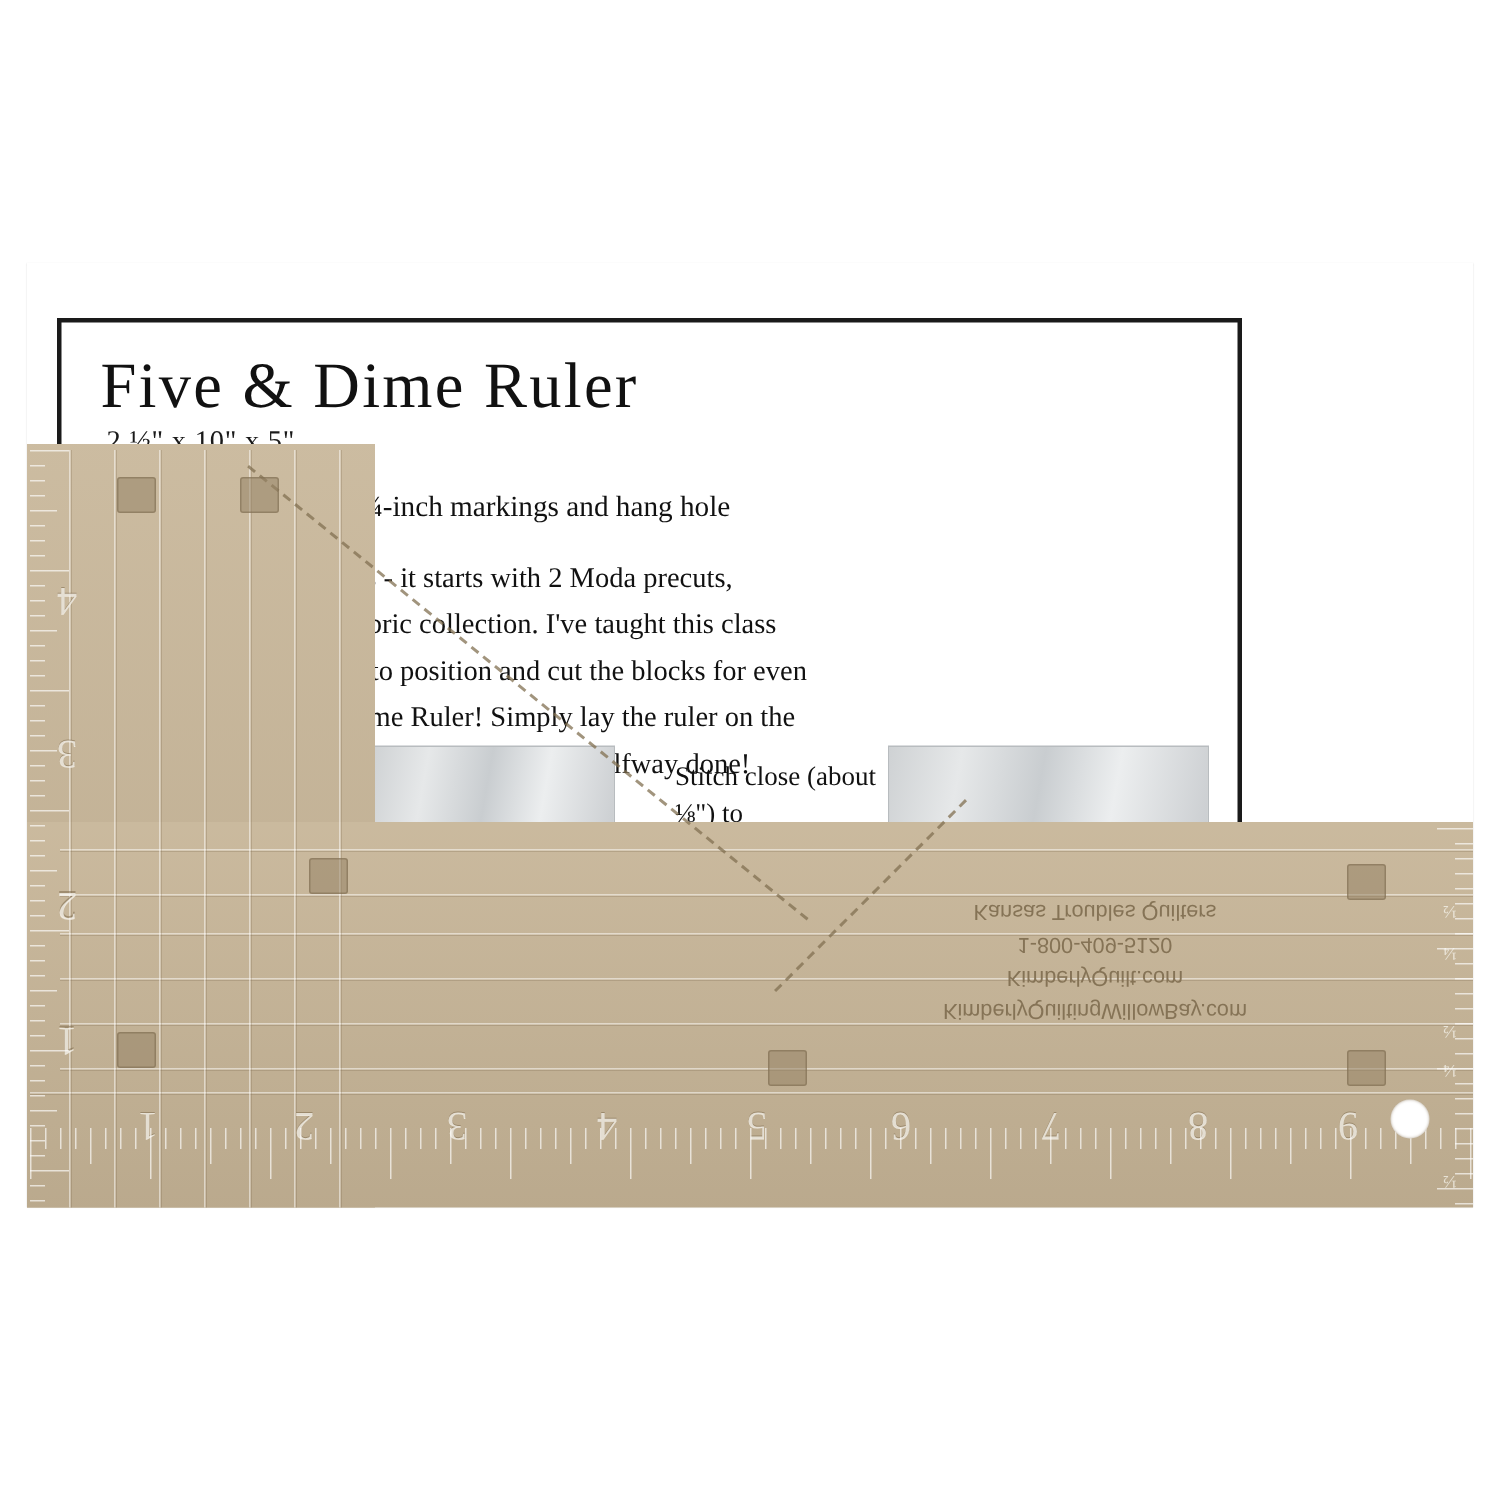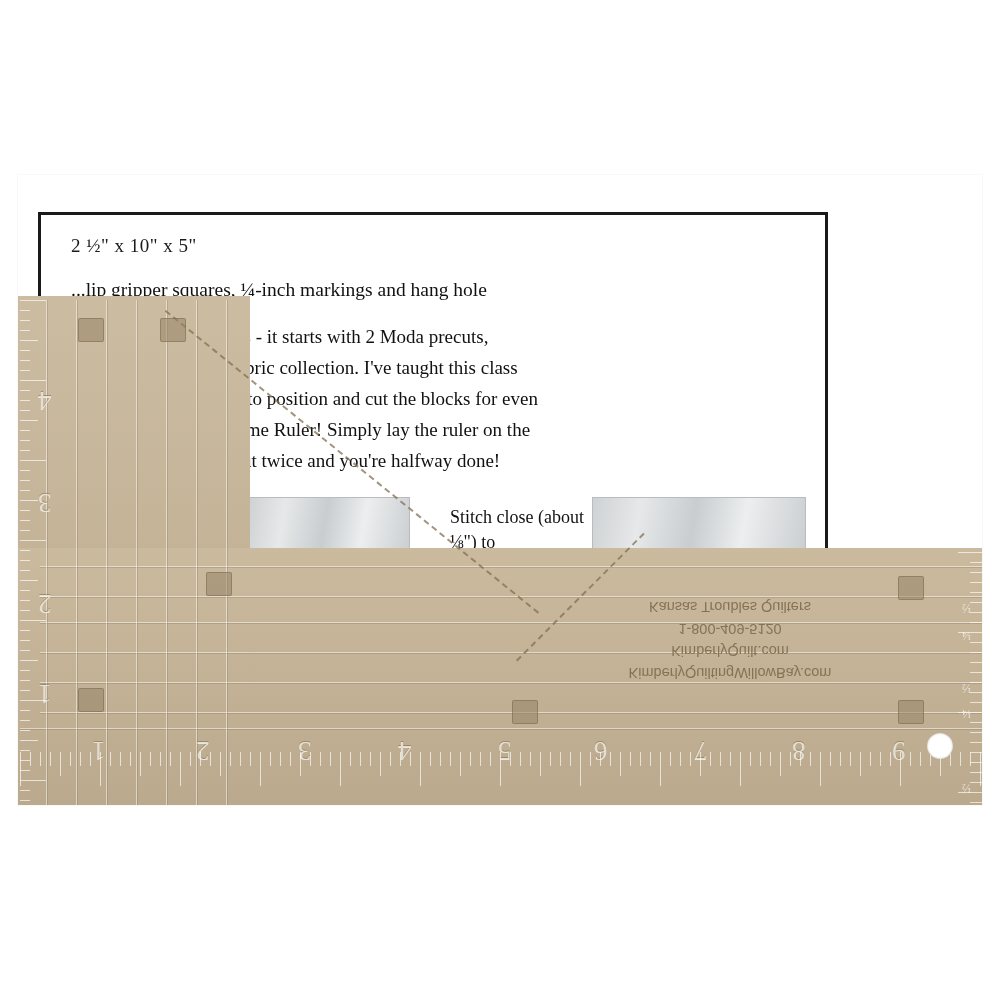--- a/index.html
+++ b/index.html
@@ -217,20 +217,21 @@
 </style>
 </head>
 <body>
 
 <div id="scene">
 
   <div class="card"></div>
 
   <div class="sheet">
     <div class="sheet-inner">
+      <h1 class="title">Five &amp; Dime Ruler</h1>
       <div class="subtitle">2 ½" x 10" x 5"</div>
       <div class="features">...lip gripper squares, ¼-inch markings and hang hole</div>
       <div class="body-copy">
         <div>...is one of my favorites - it starts with 2 Moda precuts,</div>
         <div>... looks great in any fabric collection.  I've taught this class</div>
         <div>...re was an easier way to position and cut the blocks for even</div>
         <div>...swer?  Our Five &amp; Dime Ruler!  Simply lay the ruler on the</div>
         <div>... the Charm square, cut twice and you're halfway done!</div>
       </div>
     </div>

